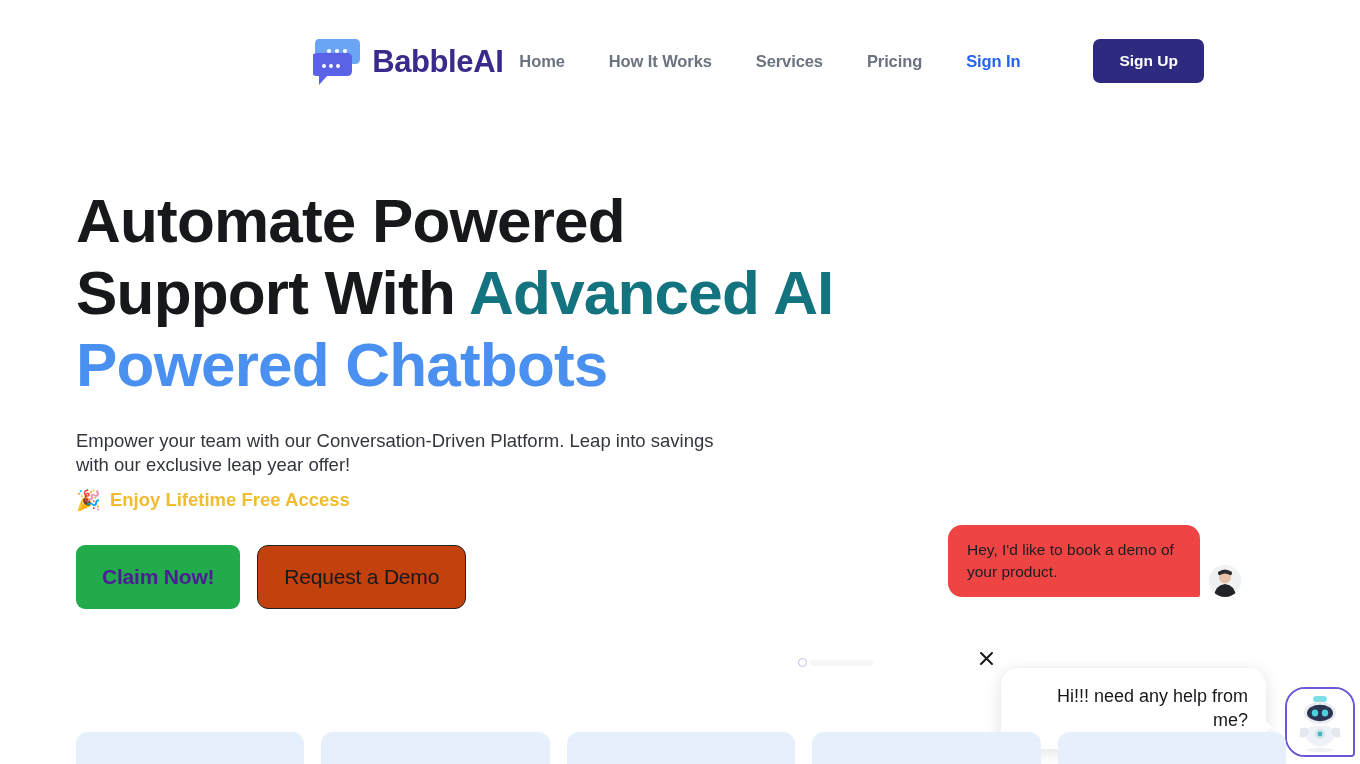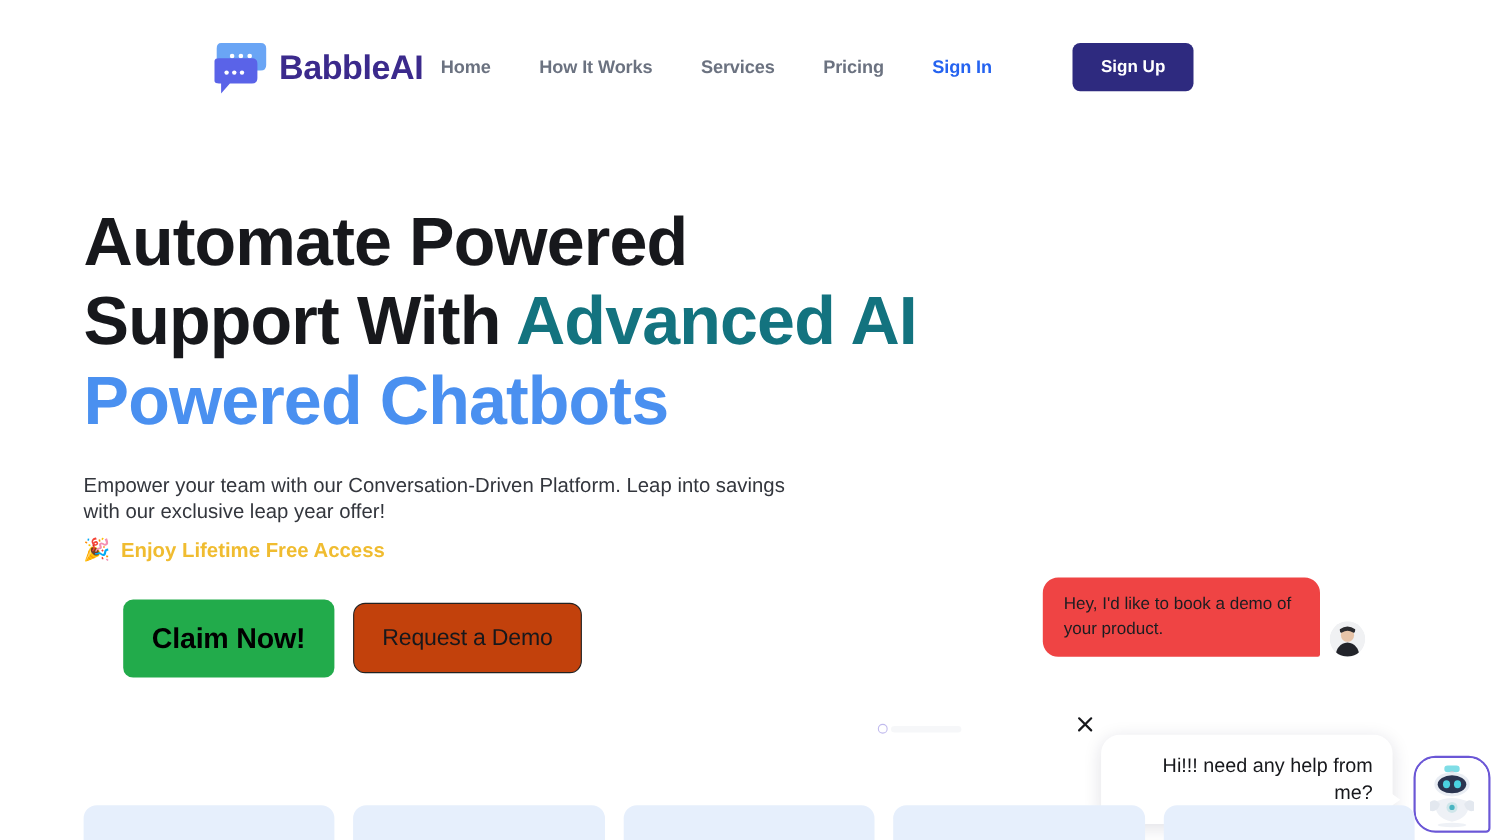--- a/index.html
+++ b/index.html
@@ -7,21 +7,21 @@
     width:1360px; height:764px;
     background:#ffffff;
     font-family:"Liberation Sans", sans-serif;
     overflow:hidden;
   }
   .page { position:relative; width:1360px; height:764px; background:#fff; }
 
   
   .header {
     position:absolute; top:0; left:0; width:1280px; height:106px;
-    display:flex; align-items:center; justify-content:center;
+    display:flex; align-items:center; justify-content:flex-end;
     padding:16px 76px 0 76px;
   }
   .brand { display:flex; align-items:center; gap:11px; }
   .brand-mark { width:48px; height:52px; position:relative; flex:none; }
   .brand-name {
     font-size:31px; font-weight:700; letter-spacing:-0.4px;
     color:#3b2a8c; line-height:1;
   }
   .nav { display:flex; align-items:center; gap:12px; }
   .nav-link {
@@ -54,24 +54,24 @@
   }
   .hero-offer {
     margin-top:11px;
     display:flex; align-items:center; gap:9px;
     font-size:18.5px; font-weight:700; color:#f0bc30;
   }
   .popper { font-size:20px; line-height:1; }
 
   .cta-row { margin-top:34px; display:flex; align-items:center; gap:17px; }
   .btn-claim {
-    background:#22ab4b; color:#000000;
-    font-size:26px; font-weight:700; letter-spacing:-0.2px;
+    background:#22ab4b; color:#4c1d95;
+    font-size:21px; font-weight:700; letter-spacing:-0.2px;
     border:none; border-radius:9px;
-    padding:20px 26px; cursor:pointer; white-space:nowrap;margin-left:36px;
+    padding:20px 26px; cursor:pointer; white-space:nowrap;
   }
   .btn-demo {
     background:#c2410c; color:#17181c;
     font-size:21px; font-weight:500; letter-spacing:-0.2px;
     border:1.6px solid #222; border-radius:11px;
     padding:19px 26px; cursor:pointer; white-space:nowrap;
   }
 
   
   .user-msg-row {

